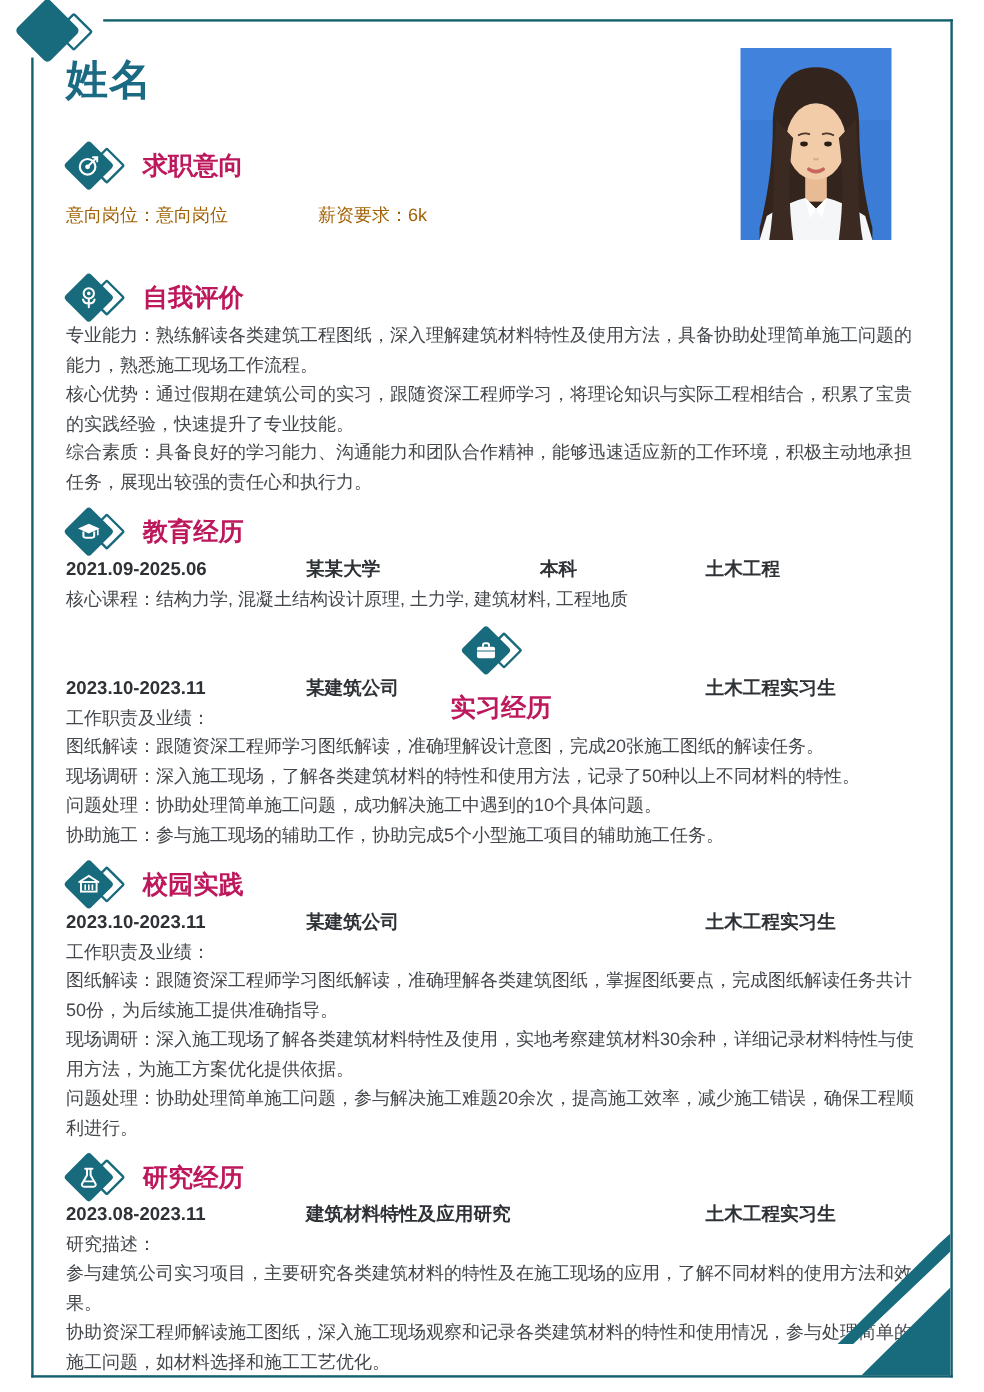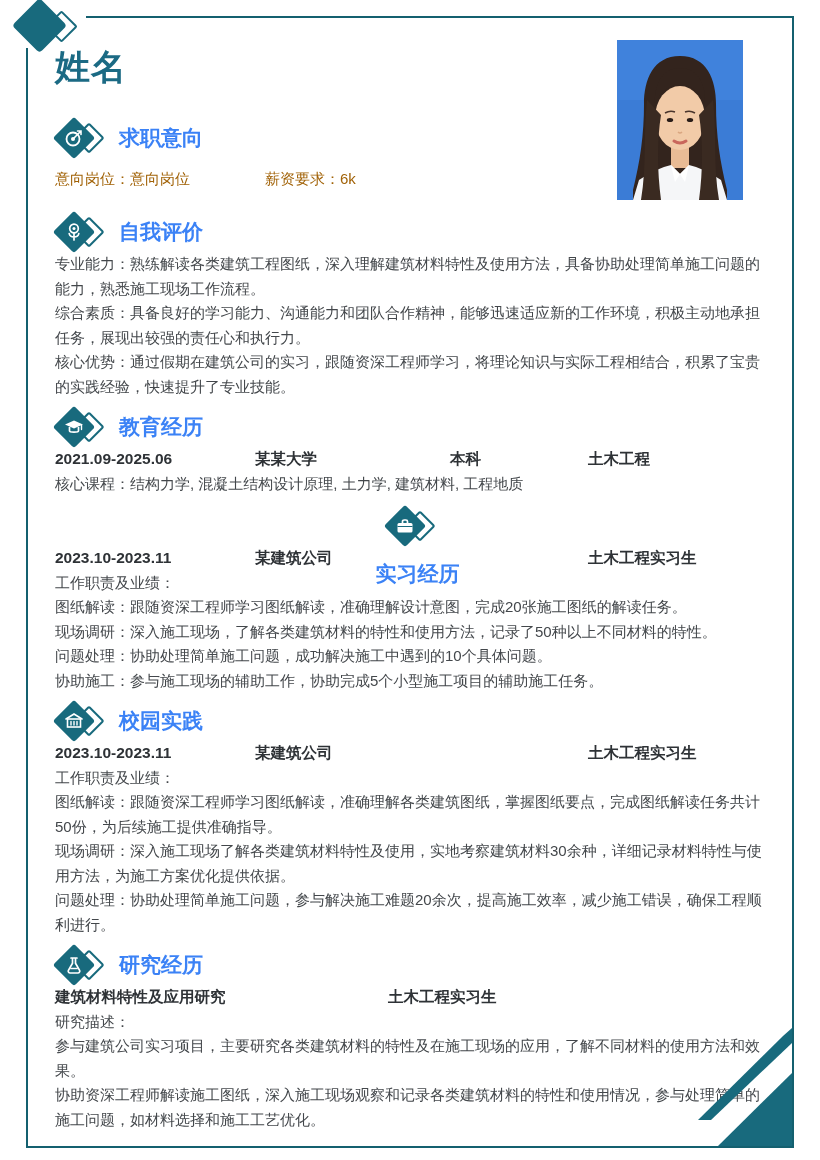--- a/index.html
+++ b/index.html
@@ -23,28 +23,28 @@
     border-radius:2px; z-index:6; }
   
   .decor-br { position:absolute; left:688px; top:1028px; z-index:4; }
   
   .photo { position:absolute; left:617px; top:40px; width:126px; height:160px; z-index:2; }
   
   .content { position:absolute; left:55px; top:0; width:715px; z-index:1; }
   .name { margin-top:46px; height:42px; font-size:35px; line-height:42px;
     font-weight:bold; color:#1b6a84; letter-spacing:1px; }
   .sec-head { position:relative; height:40px; display:flex; align-items:center; }
-  .mt30{margin-top:30px;} .mt20{margin-top:20px;} .mt8{margin-top:8px;} .mt10{margin-top:10px;flex-direction:column;}
+  .mt30{margin-top:30px;} .mt20{margin-top:36px;} .mt8{margin-top:8px;} .mt10{margin-top:10px;flex-direction:column;}
   .dia { position:relative; width:54px; height:40px; flex:0 0 54px; }
   .d-out { position:absolute; left:23px; top:9px; width:22px; height:22px;
     background:#fff; border:2.5px solid #186a7d; transform:rotate(45deg); border-radius:2px; }
   .d-solid { position:absolute; left:4px; top:5px; width:30px; height:30px;
     background:#186a7d; transform:rotate(45deg); border-radius:3px; }
   .glyph { position:absolute; left:8px; top:9px; width:22px; height:22px; }
-  .sec-title { font-size:21px; font-weight:bold; color:#3b82f6; margin-left:10px; }
+  .sec-title { font-size:21px; font-weight:bold; color:#be185d; margin-left:10px; }
   .fields-row { margin-top:12px; height:22px; display:flex; font-size:15px; color:#a16207; }
   .f1{width:210px;} .f2{width:150px;} .f3{flex:1;}
   .para { font-size:15px; line-height:24.5px; }
   .bold-row { display:flex; font-weight:bold; color:#2e3236; font-size:15.5px; line-height:24.5px; }
   .col-date{width:200px;} .col-org{width:333px;} .col-role{flex:1;}
   .col-school{width:195px;} .col-degree{width:138px;} .col-major{flex:1;}
   .body-line { font-size:15px; line-height:24.5px; }
   .r-line { font-size:15px; line-height:24.5px; }
 </style>
 </head>
@@ -112,22 +112,22 @@
         <svg class="glyph" viewBox="0 0 22 22">
           <circle cx="11" cy="7.5" r="4.3" fill="none" stroke="#fff" stroke-width="1.7"></circle>
           <circle cx="11" cy="7.5" r="1.5" fill="#fff"></circle>
           <path d="M11 12 V19 M11 16 C8.2 16 6.6 14.6 6.2 12.6 M11 16 C13.8 16 15.4 14.6 15.8 12.6" stroke="#fff" stroke-width="1.7" fill="none" stroke-linecap="round"></path>
         </svg>
       </div>
       <h2 class="sec-title">自我评价</h2>
     </div>
     <div>
       <p class="para">专业能力：熟练解读各类建筑工程图纸，深入理解建筑材料特性及使用方法，具备协助处理简单施工问题的能力，熟悉施工现场工作流程。</p>
+      <p class="para">核心优势：通过假期在建筑公司的实习，跟随资深工程师学习，将理论知识与实际工程相结合，积累了宝贵的实践经验，快速提升了专业技能。</p>
       <p class="para">综合素质：具备良好的学习能力、沟通能力和团队合作精神，能够迅速适应新的工作环境，积极主动地承担任务，展现出较强的责任心和执行力。</p>
-      <p class="para">核心优势：通过假期在建筑公司的实习，跟随资深工程师学习，将理论知识与实际工程相结合，积累了宝贵的实践经验，快速提升了专业技能。</p>
     </div>
 
     <div class="sec-head mt8">
       <div class="dia">
         <span class="d-out"></span>
           <span class="d-solid"></span>
         <svg class="glyph" viewBox="0 0 22 22">
           <path d="M11 4.5 L20 8.5 L11 12.5 L2 8.5 Z" fill="#fff"></path>
           <path d="M6.5 11 V14.8 C6.5 16.6 15.5 16.6 15.5 14.8 V11" fill="none" stroke="#fff" stroke-width="1.7"></path>
           <path d="M18.5 9.5 V13.5" stroke="#fff" stroke-width="1.4" stroke-linecap="round"></path>
@@ -194,20 +194,21 @@
           <span class="d-solid"></span>
         <svg class="glyph" viewBox="0 0 22 22">
           <path d="M9.5 4 V9.3 L5.4 16.4 C4.8 17.6 5.7 19 7.1 19 H14.9 C16.3 19 17.2 17.6 16.6 16.4 L12.5 9.3 V4" fill="none" stroke="#fff" stroke-width="1.7" stroke-linejoin="round"></path>
           <path d="M8 4 H14" stroke="#fff" stroke-width="1.7" stroke-linecap="round"></path>
           <path d="M7.2 14.5 H14.8" stroke="#fff" stroke-width="1.5"></path>
         </svg>
       </div>
       <h2 class="sec-title">研究经历</h2>
     </div>
     <div class="bold-row">
+      <span class="col-date">2023.08-2023.11</span>
       <span class="col-org">建筑材料特性及应用研究</span>
       <span class="col-role">土木工程实习生</span>
     </div>
     <div class="r-line">研究描述：</div>
     <div class="r-line">参与建筑公司实习项目，主要研究各类建筑材料的特性及在施工现场的应用，了解不同材料的使用方法和效果。</div>
     <div class="r-line">协助资深工程师解读施工图纸，深入施工现场观察和记录各类建筑材料的特性和使用情况，参与处理简单的施工问题，如材料选择和施工工艺优化。</div>
 
   </div>
 </div>
 

